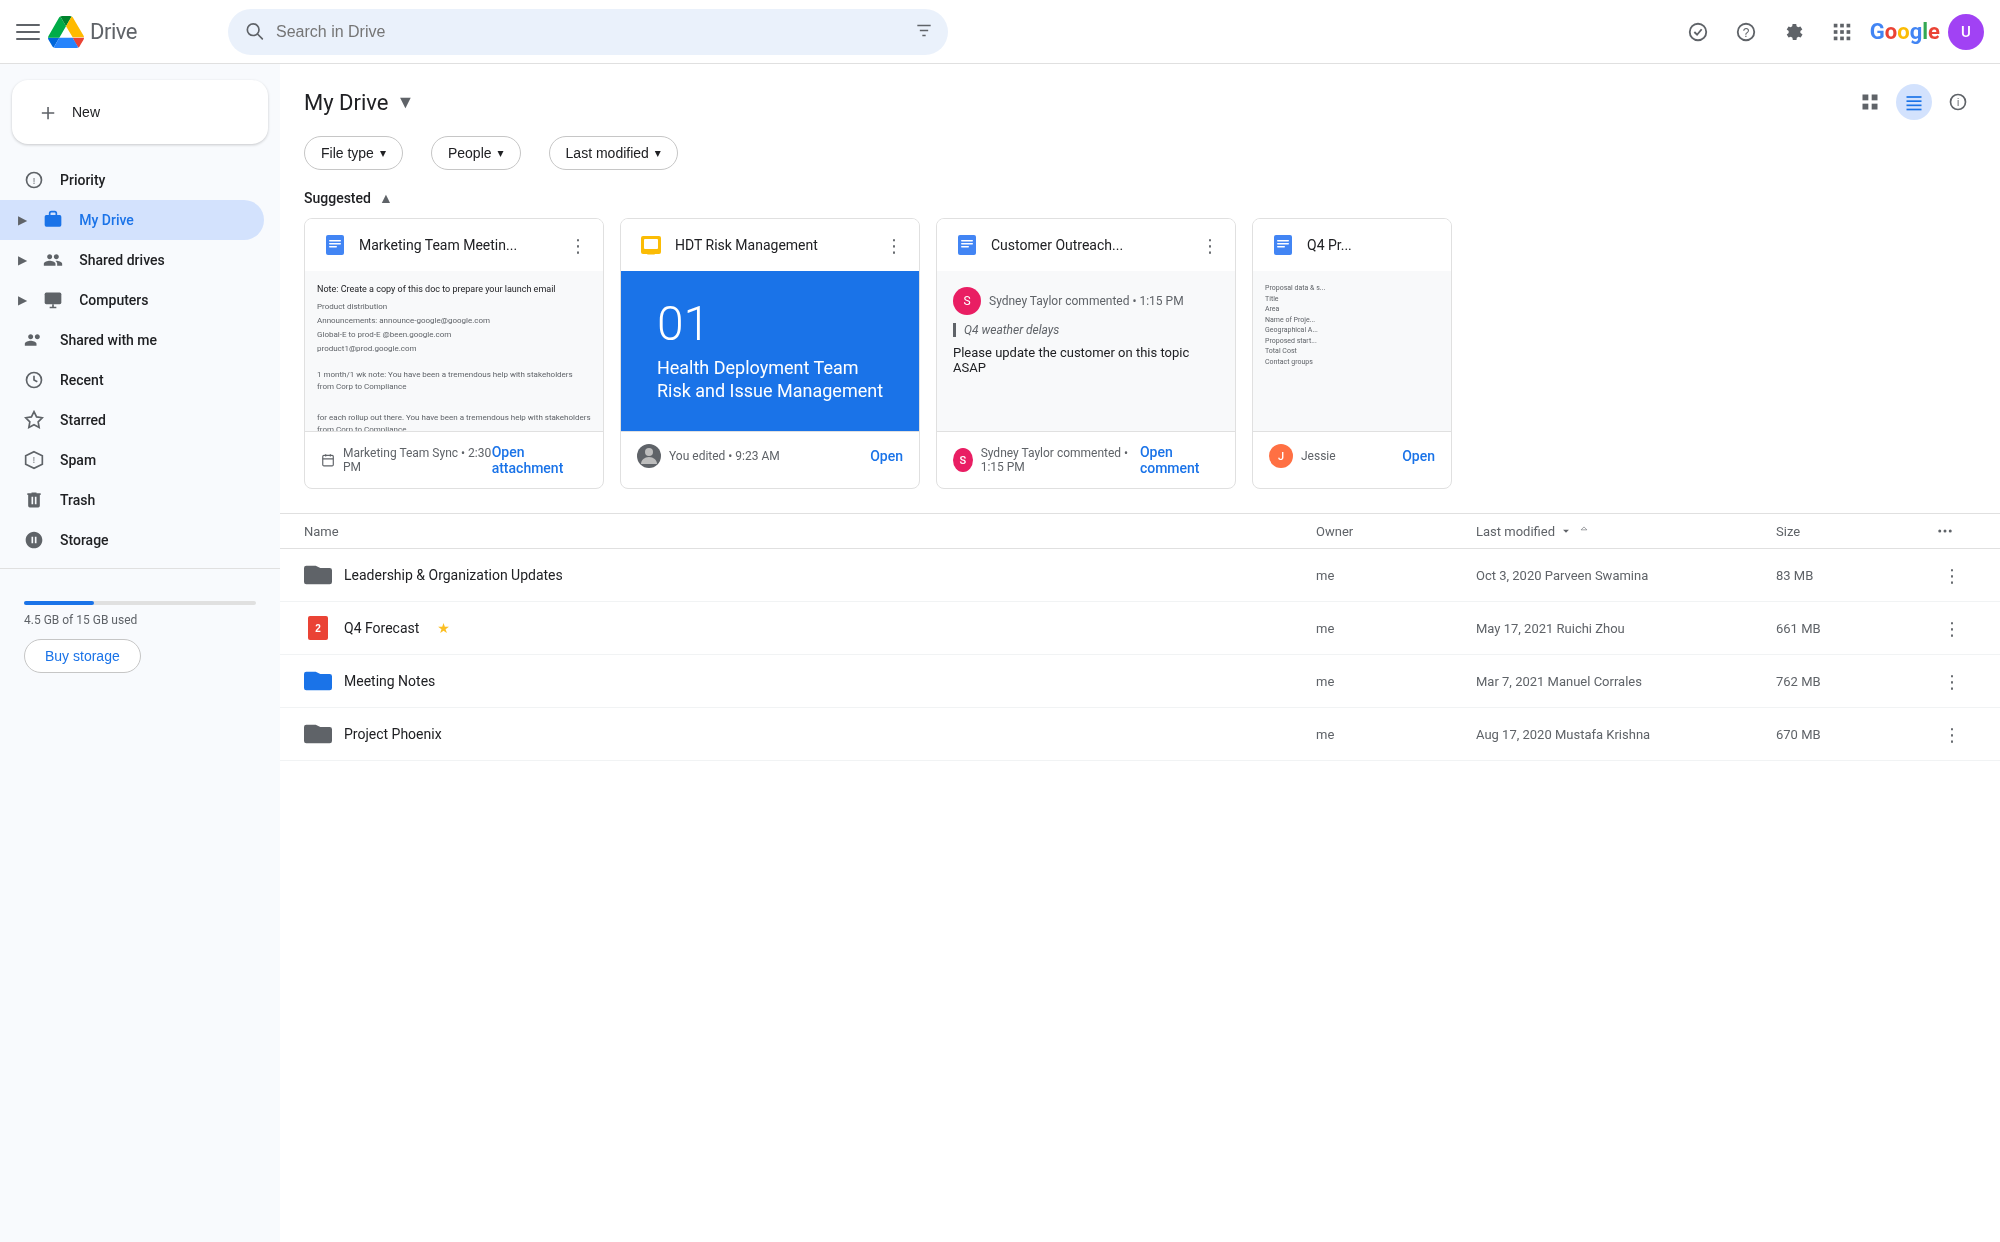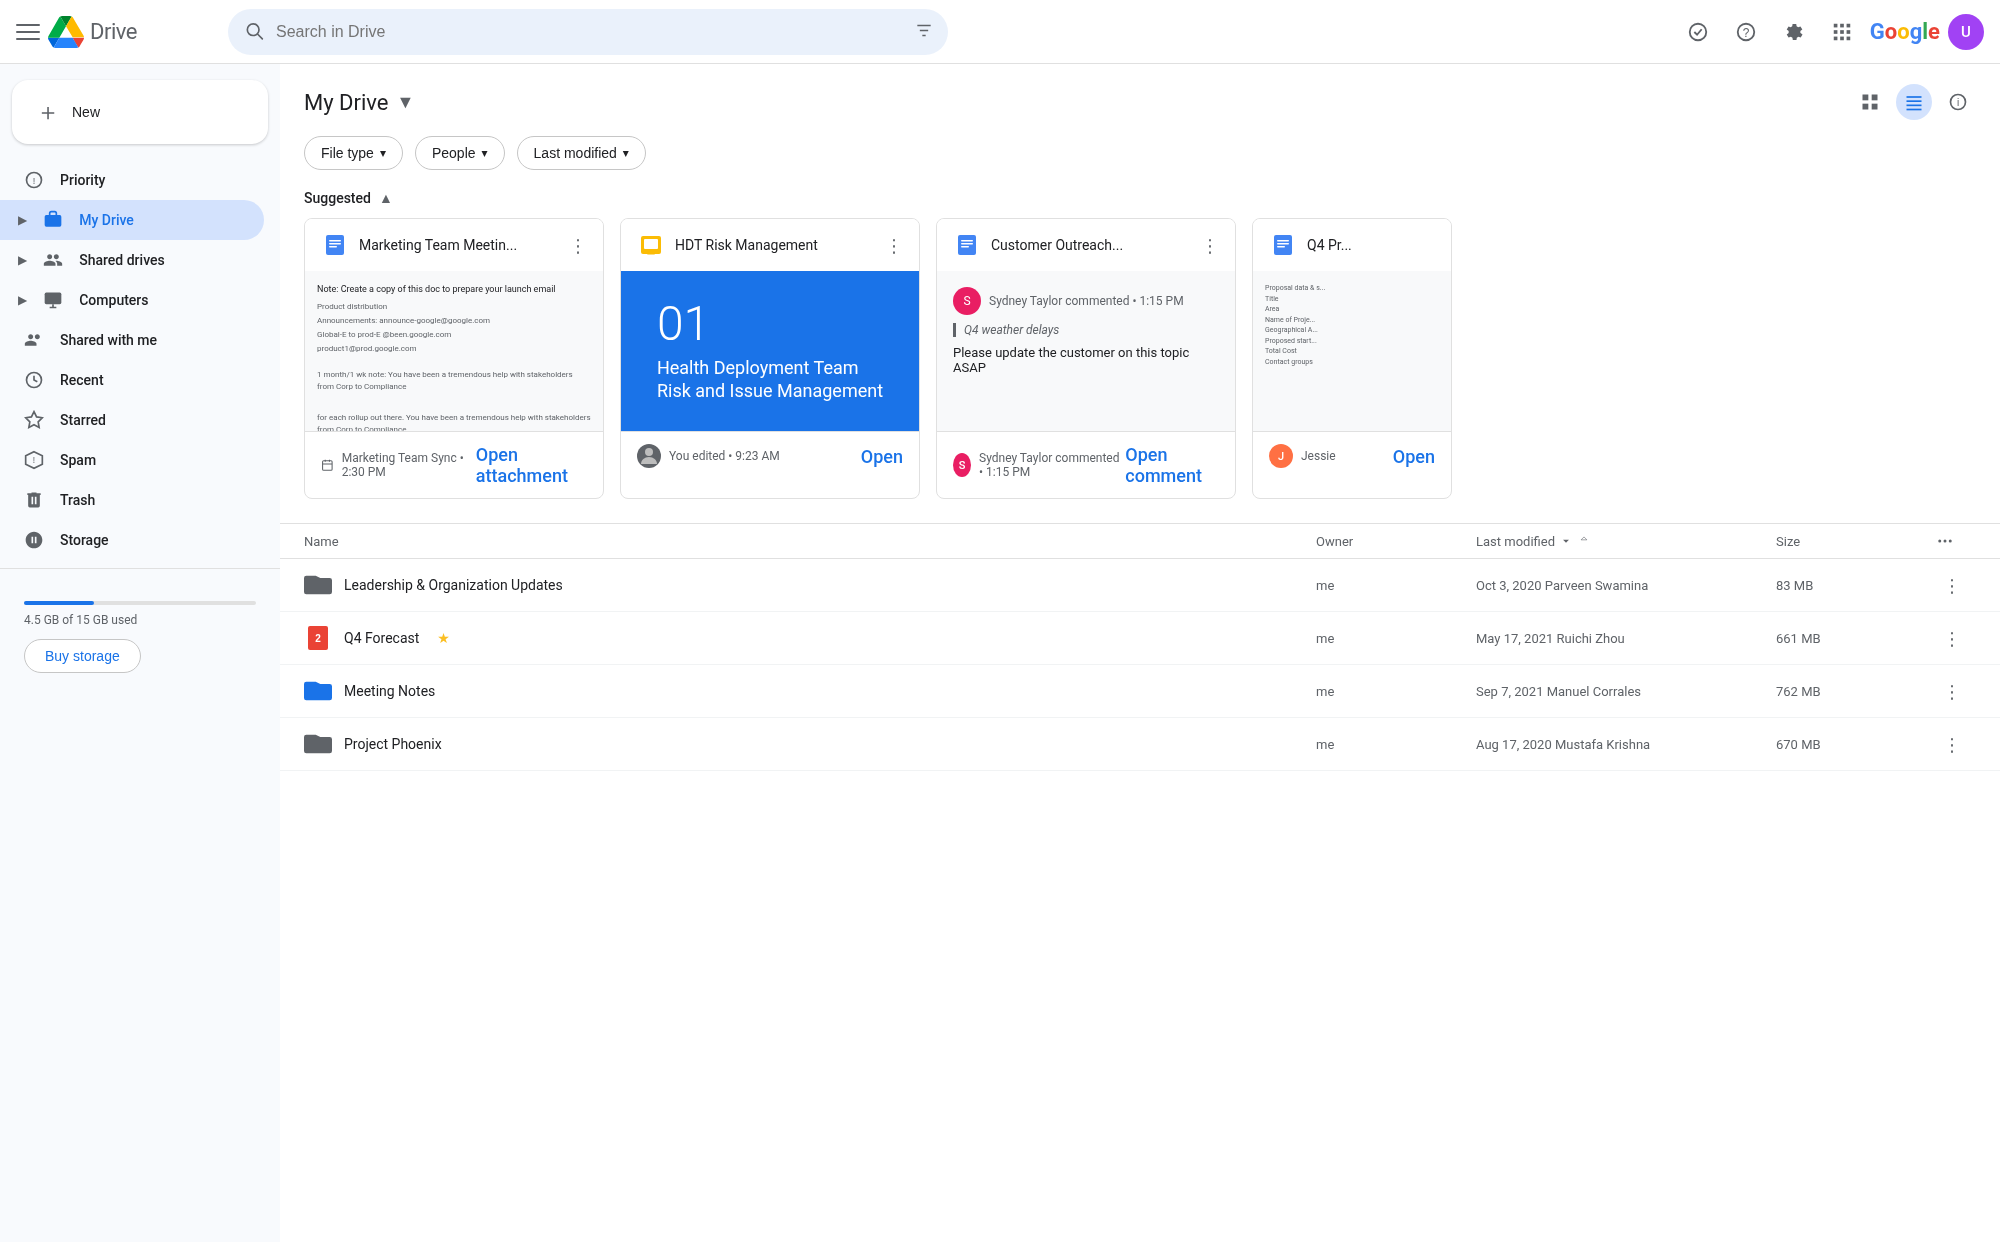--- a/index.html
+++ b/index.html
@@ -50,21 +50,21 @@
     
     .main { flex: 1; overflow-y: auto; background: #fff; padding: 0; }
     .main-header { display: flex; align-items: center; justify-content: space-between; padding: 20px 24px 8px; }
     .main-title { display: flex; align-items: center; gap: 8px; font-size: 22px; font-weight: 400; color: #202124; cursor: pointer; }
     .main-title-chevron { color: #5f6368; font-size: 18px; }
     .main-header-actions { display: flex; align-items: center; gap: 8px; }
     .header-action-btn { width: 36px; height: 36px; border-radius: 50%; display: flex; align-items: center; justify-content: center; cursor: pointer; color: #5f6368; border: none; background: transparent; }
     .header-action-btn.active { background: #d3e2fd; color: #1a73e8; }
 
     
-    .filters { display: flex; gap: 12px; padding: 8px 24px 16px; }
+    .filters { display: flex; gap: 28px; padding: 8px 24px 16px; }
     .filter-btn { display: flex; align-items: center; gap: 6px; border: 1px solid #c6c6c6; border-radius: 20px; padding: 8px 16px; font-size: 14px; color: #202124; background: #fff; cursor: pointer; }
     .filter-chevron { font-size: 12px; }
 
     
     .suggested-header { display: flex; align-items: center; gap: 8px; padding: 4px 24px 12px; font-size: 14px; font-weight: 500; color: #202124; text-align: right; }
     .collapse-icon { cursor: pointer; color: #5f6368; }
     .cards-row { display: flex; gap: 16px; padding: 0 24px 24px; overflow-x: hidden; }
     .card { background: #fff; border: 1px solid #e0e0e0; border-radius: 8px; width: 300px; min-width: 300px; overflow: hidden; cursor: pointer; }
     .card-header { display: flex; align-items: center; justify-content: space-between; padding: 12px 16px; background: #fff; }
     .card-header-left { display: flex; align-items: center; gap: 10px; }
@@ -77,21 +77,21 @@
     .card-preview-blue-content { color: white; text-align: left; padding: 20px; }
     .preview-number { font-size: 48px; font-weight: 300; line-height: 1; }
     .preview-text { font-size: 18px; font-weight: 400; margin-top: 8px; line-height: 1.3; }
     .card-preview-comment { padding: 16px; }
     .comment-author { display: flex; align-items: center; gap: 8px; font-size: 12px; color: #5f6368; margin-bottom: 8px; }
     .comment-author-avatar { width: 28px; height: 28px; border-radius: 50%; overflow: hidden; background: #e91e63; display: flex; align-items: center; justify-content: center; color: white; font-size: 12px; }
     .comment-quote { border-left: 3px solid #5f6368; padding-left: 8px; font-size: 12px; color: #5f6368; margin-bottom: 8px; font-style: italic; }
     .comment-body { font-size: 13px; color: #202124; }
     .card-footer { display: flex; align-items: center; justify-content: space-between; padding: 12px 16px; border-top: 1px solid #e0e0e0; }
     .card-footer-info { display: flex; align-items: center; gap: 8px; font-size: 12px; color: #5f6368; }
-    .card-action-link { font-size: 18px; color: #1a73e8; font-weight: 500; cursor: pointer; }
+    .card-action-link { font-size: 14px; color: #1a73e8; font-weight: 500; cursor: pointer; }
     .file-table-header { display: grid; grid-template-columns: 1fr 160px 300px 160px 40px; align-items: center; padding: 8px 24px; border-top: 1px solid #e0e0e0; border-bottom: 1px solid #e0e0e0; }
     .file-table-header span { font-size: 13px; color: #5f6368; font-weight: 400; display: flex; align-items: center; gap: 4px; cursor: pointer; }
     .file-row { display: grid; grid-template-columns: 1fr 160px 300px 160px 40px; align-items: center; padding: 10px 24px; border-bottom: 1px solid #f1f3f4; cursor: pointer; }
     .file-name-cell { display: flex; align-items: center; gap: 12px; }
     .file-icon { width: 28px; height: 28px; display: flex; align-items: center; justify-content: center; }
     .file-name { font-size: 14px; color: #202124; }
     .file-star { color: #fbbf24; margin-left: 6px; }
     .file-meta { font-size: 13px; color: #5f6368; }
     .file-more-btn { color: #5f6368; cursor: pointer; font-size: 18px; display: flex; align-items: center; justify-content: center; width: 32px; height: 32px; border-radius: 50%; }
 
@@ -558,21 +558,21 @@
     <div class="file-row">
       <div class="file-name-cell">
         <div class="file-icon">
           <svg width="28" height="24" viewBox="0 0 24 20">
               <path d="M10 2H2a2 2 0 00-2 2v12a2 2 0 002 2h20a2 2 0 002-2V6a2 2 0 00-2-2h-8L10 2z" fill="#1a73e8"></path>
             </svg>
         </div>
         <span class="file-name">Meeting Notes</span>
       </div>
       <span class="file-meta">me</span>
-      <span class="file-meta">Sep 7, 2021 Manuel Corrales</span>
+      <span class="file-meta">Mar 7, 2021 Manuel Corrales</span>
       <span class="file-meta">762 MB</span>
       <div class="file-more-btn">⋮</div>
     </div>
 
     <div class="file-row">
       <div class="file-name-cell">
         <div class="file-icon">
           <svg width="28" height="24" viewBox="0 0 24 20">
               <path d="M10 2H2a2 2 0 00-2 2v12a2 2 0 002 2h20a2 2 0 002-2V6a2 2 0 00-2-2h-8L10 2z" fill="#5f6368"></path>
             </svg>

